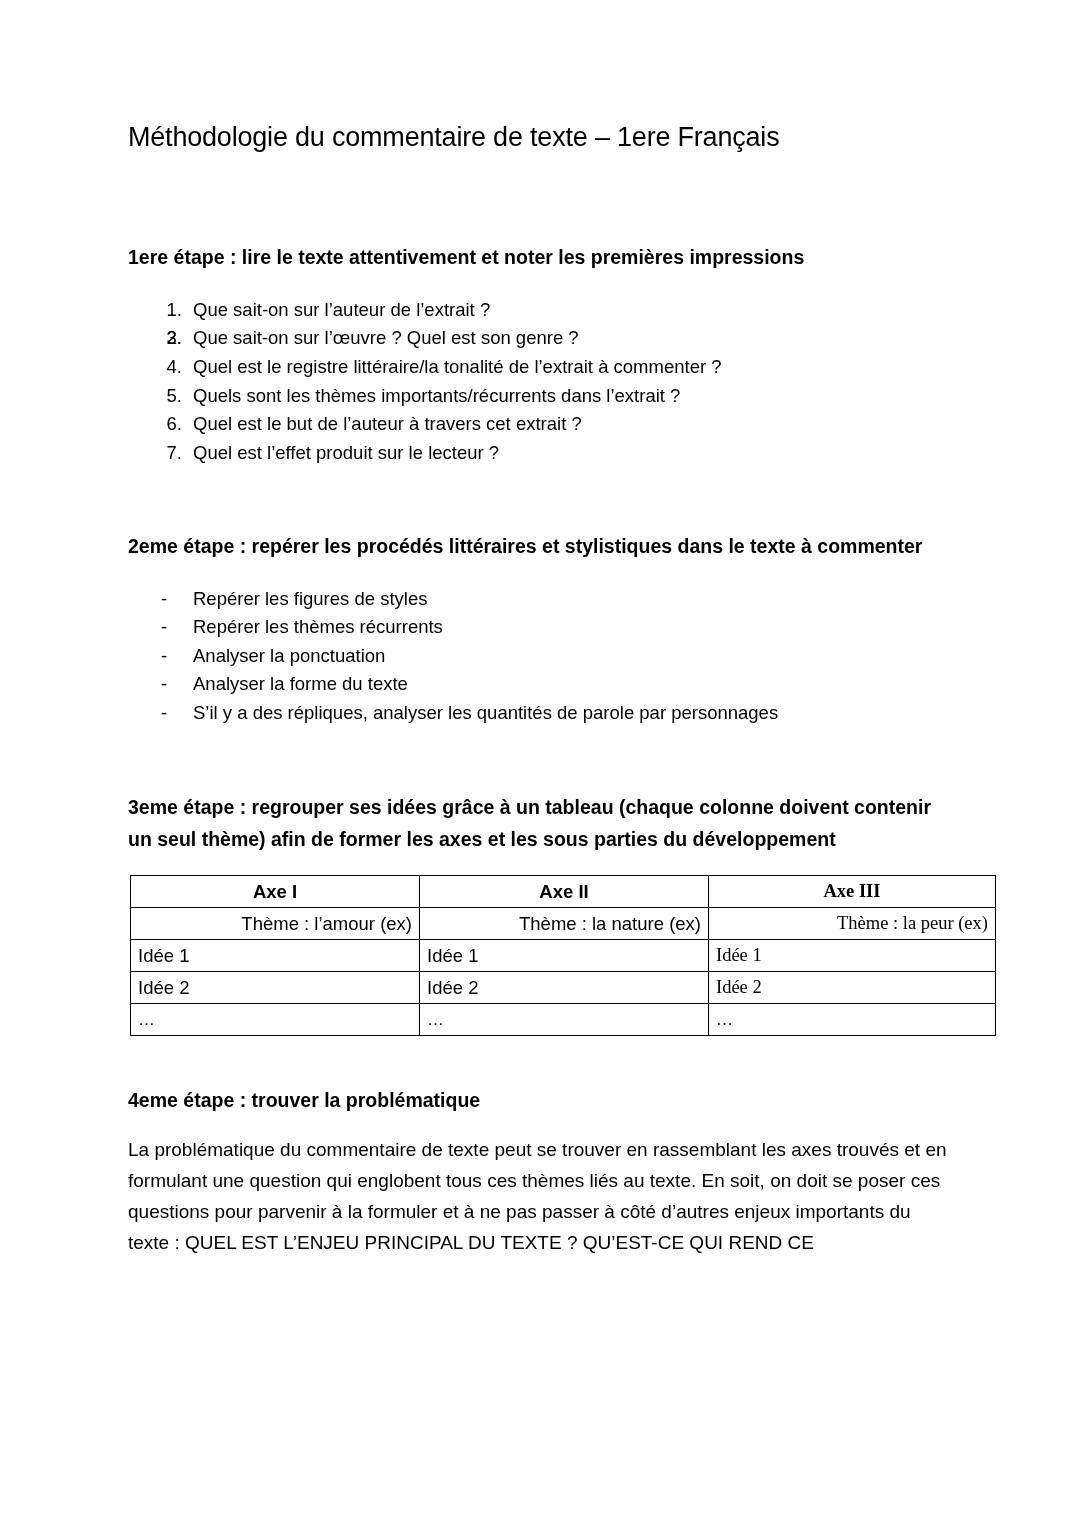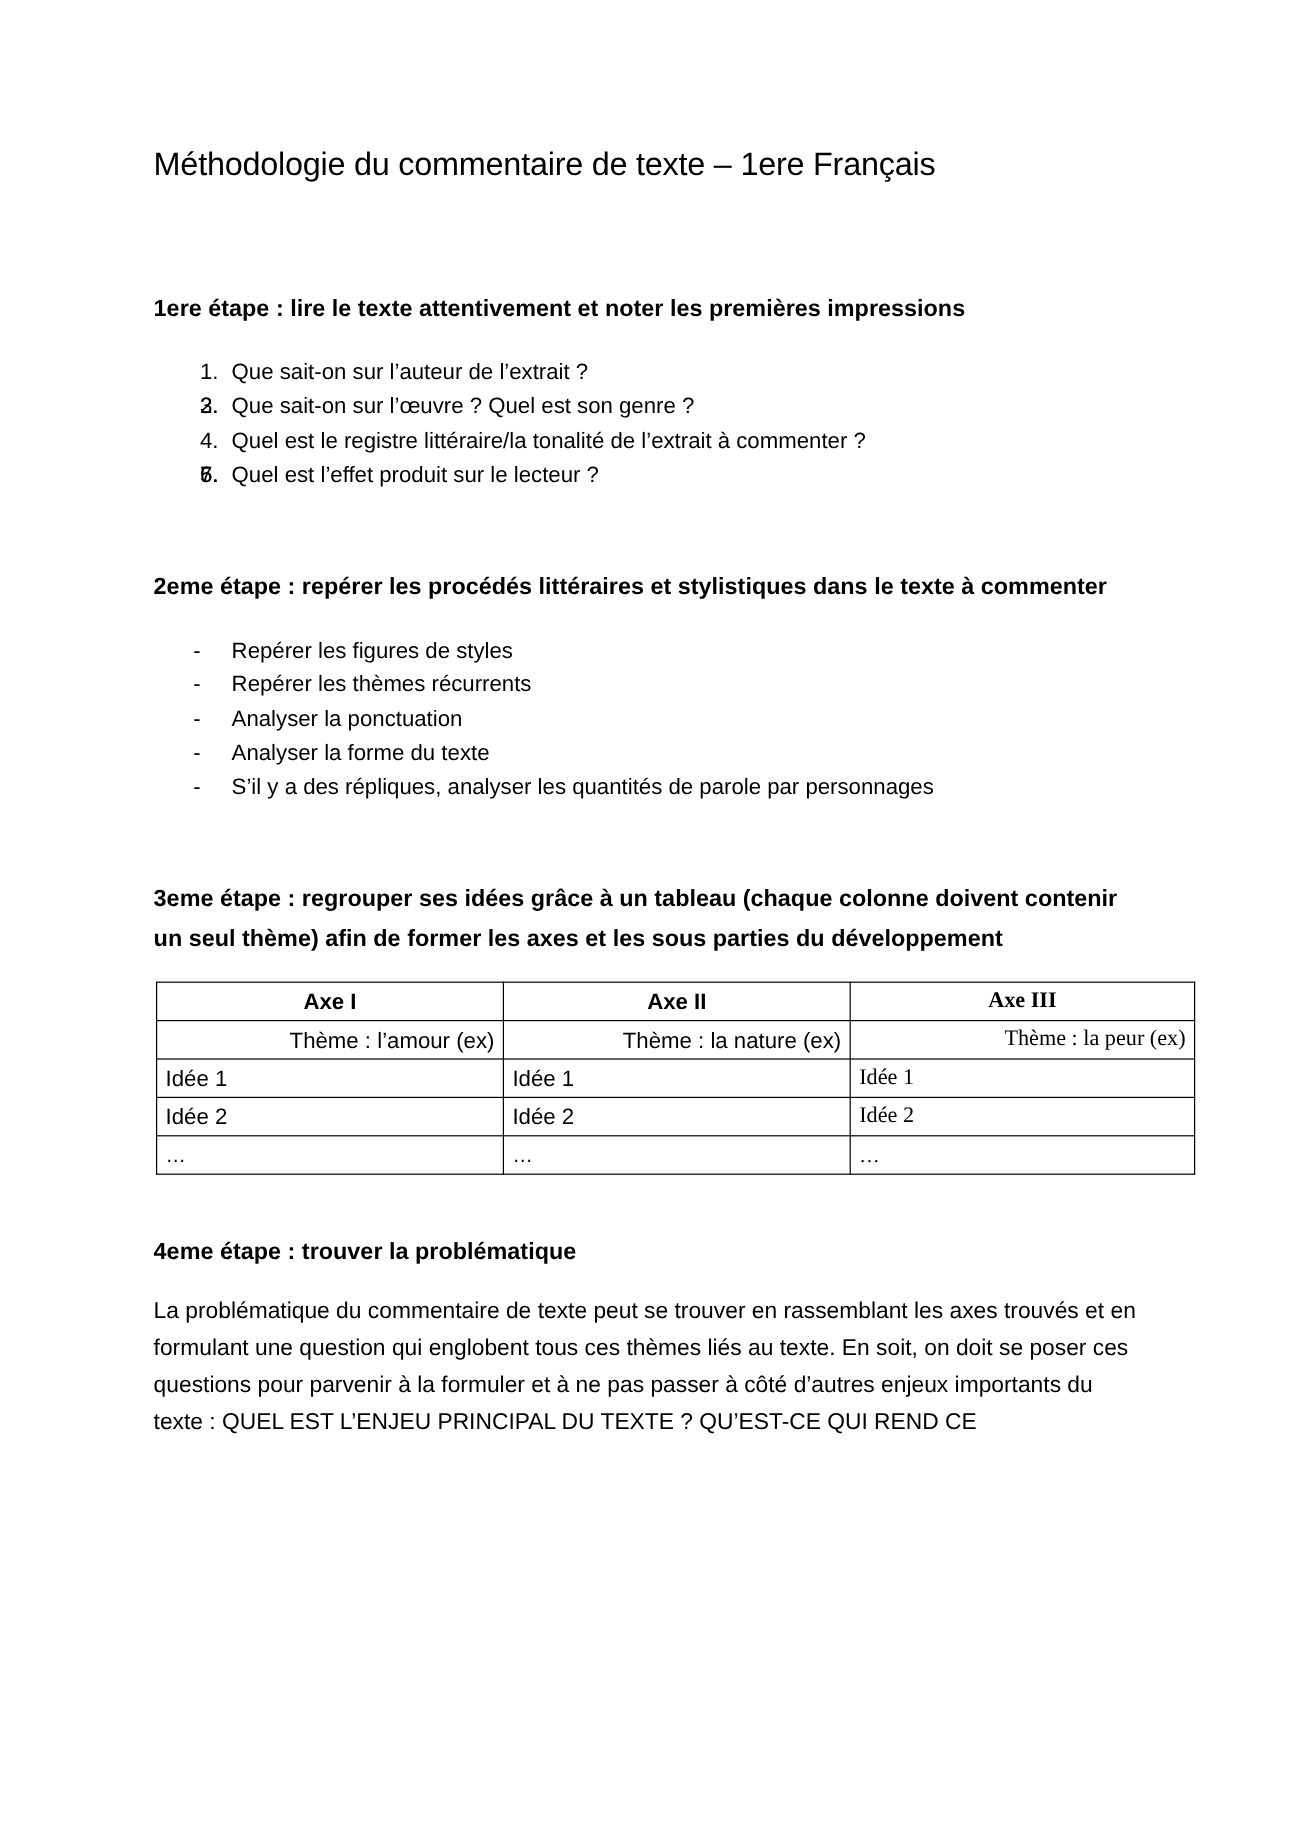--- a/index.html
+++ b/index.html
@@ -165,24 +165,24 @@
       <li>
         <span class="marker">2.</span>
       </li>
       <li>
         <span class="marker">3.</span><span>Que sait-on sur l’œuvre ? Quel est son genre ?</span>
       </li>
       <li>
         <span class="marker">4.</span><span>Quel est le registre littéraire/la tonalité de l’extrait à commenter ?</span>
       </li>
       <li>
-        <span class="marker">5.</span>
-      </li>
-      <li>
-        <span class="marker">6.</span>
+        <span class="marker">5.</span><span>Quels sont les thèmes importants/récurrents dans l’extrait ?</span>
+      </li>
+      <li>
+        <span class="marker">6.</span><span>Quel est le but de l’auteur à travers cet extrait ?</span>
       </li>
       <li>
         <span class="marker">7.</span><span>Quel est l’effet produit sur le lecteur ?</span>
       </li>
     </ol>
 
     <h2 class="section-heading h-step2">2eme étape : repérer les procédés littéraires et stylistiques dans le texte à commenter</h2>
     <ul class="dash-list">
       <li>
         <span class="marker">-</span><span>Repérer les figures de styles</span>

